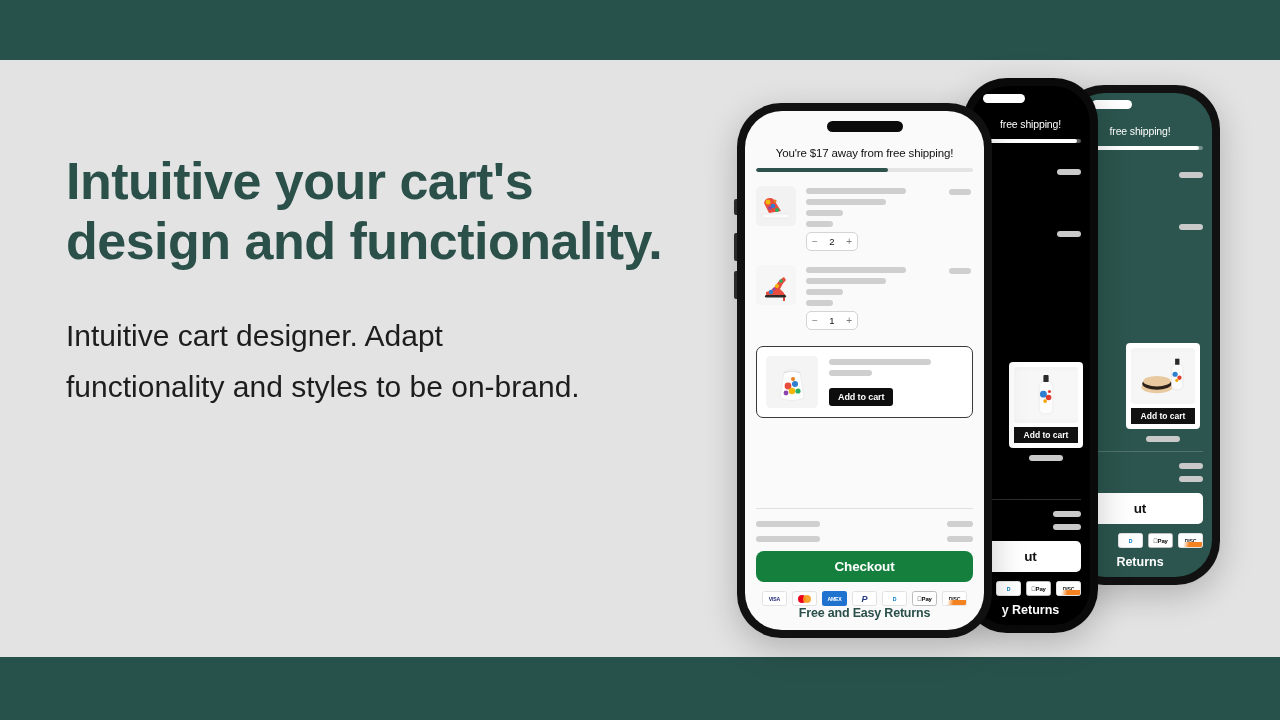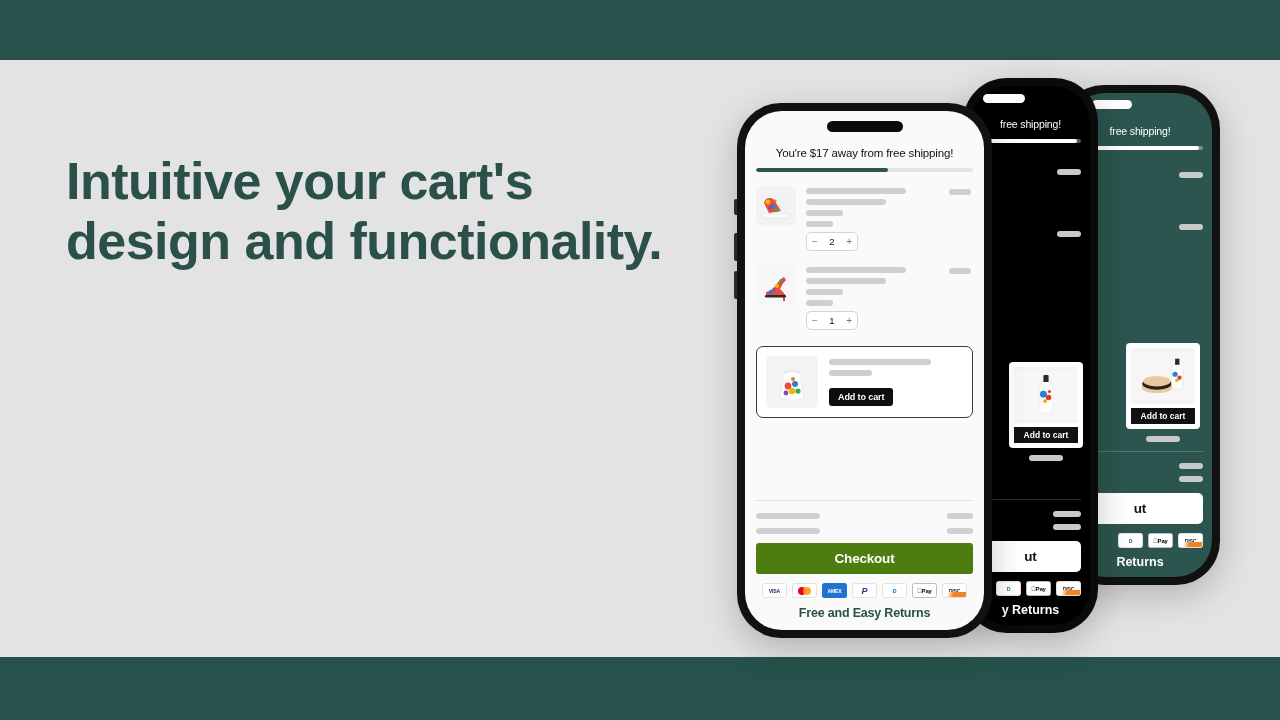--- a/index.html
+++ b/index.html
@@ -120,23 +120,23 @@
   .addcart {
     display: inline-block; background: #0d0d0d; color: #fff;
     font-size: 9px; font-weight: 700; padding: 4px 9px;
     border-radius: 3px; margin-top: 7px; letter-spacing: -0.1px;
   }
 
   .wp-foot { position: absolute; left: 11px; right: 11px; bottom: 10px; }
   .divider { height: 1px; background: #e0e0e0; margin-bottom: 12px; }
   .totrow { display: flex; justify-content: space-between; align-items: center; margin-bottom: 9px; }
   .checkout {
-    background: #4d7c0f; color: #fff; text-align: center;
+    background: #15803d; color: #fff; text-align: center;
     font-size: 13.5px; font-weight: 700; padding: 8px 0;
-    border-radius: 3px; margin-top: 5px; letter-spacing: -0.2px;
+    border-radius: 8px; margin-top: 5px; letter-spacing: -0.2px;
   }
   .pays { display: flex; justify-content: center; gap: 5px; margin-top: 9px; }
   .pay {
     width: 25px; height: 15px; border-radius: 2.5px;
     display: flex; align-items: center; justify-content: center;
     font-size: 5.2px; font-weight: 700; letter-spacing: -0.2px;
     overflow: hidden;
   }
   .pay-visa { background: #fff; border: 1px solid #e2e2e2; color: #1a1f71; }
   .pay-mc { background: #fff; border: 1px solid #e2e2e2; position: relative; }
@@ -145,21 +145,21 @@
   .pay-diners { background: #fff; border: 1px solid #e2e2e2; color: #0079be; }
   .pay-apple { background: #fff; border: 1px solid #bdbdbd; color: #000; font-size: 6px; }
   .pay-discover { background: #fff; border: 1px solid #e2e2e2; color: #222; position: relative; }
   .pay-discover i {
     position: absolute; left: 0; right: 0; bottom: 0; height: 5px;
     background: linear-gradient(100deg, #fff 20%, #f58220 45%); 
   }
   .mc-c { width: 8px; height: 8px; border-radius: 50%; }
   .returns {
     text-align: center; font-size: 12.5px; font-weight: 700;
-    color: #2a5049; margin-top: 8px; letter-spacing: -0.2px;
+    color: #2a5049; letter-spacing: -0.2px;
   }
 
   
   .bp { position: absolute; inset: 0; padding: 26px 9px 0 9px; }
   .bp .ship-msg { color: #fff; font-size: 10.5px; white-space: nowrap; }
   .bp .pbar { background: rgba(255,255,255,0.35); }
   .bp .pbar > i { background: #fff; }
   .bp .sk-r { height: 6px; border-radius: 3px; background: #c9c9c9; width: 24px; margin-left: auto; }
   .bp-foot { position: absolute; left: 9px; right: 9px; bottom: 8px; }
   .bp .checkout-w {
@@ -185,20 +185,21 @@
   .art svg { width: 100%; height: 100%; display: block; }
 </style>
 </head>
 <body>
 
 <div class="band" id="band-top"></div>
 <div class="band" id="band-bottom"></div>
 
 <div class="copy">
   <div class="headline">Intuitive your cart's design and functionality.</div>
+  <div class="subcopy">Intuitive cart designer. Adapt functionality and styles to be on-brand.</div>
 </div>
 
 <div class="phone" id="phone-green">
   <div class="screen">
     <div class="island"></div>
     <div class="bp">
       <div class="ship-msg">free shipping!</div>
       <div class="pbar">
           <i style="width:97%"></i>
         </div>

